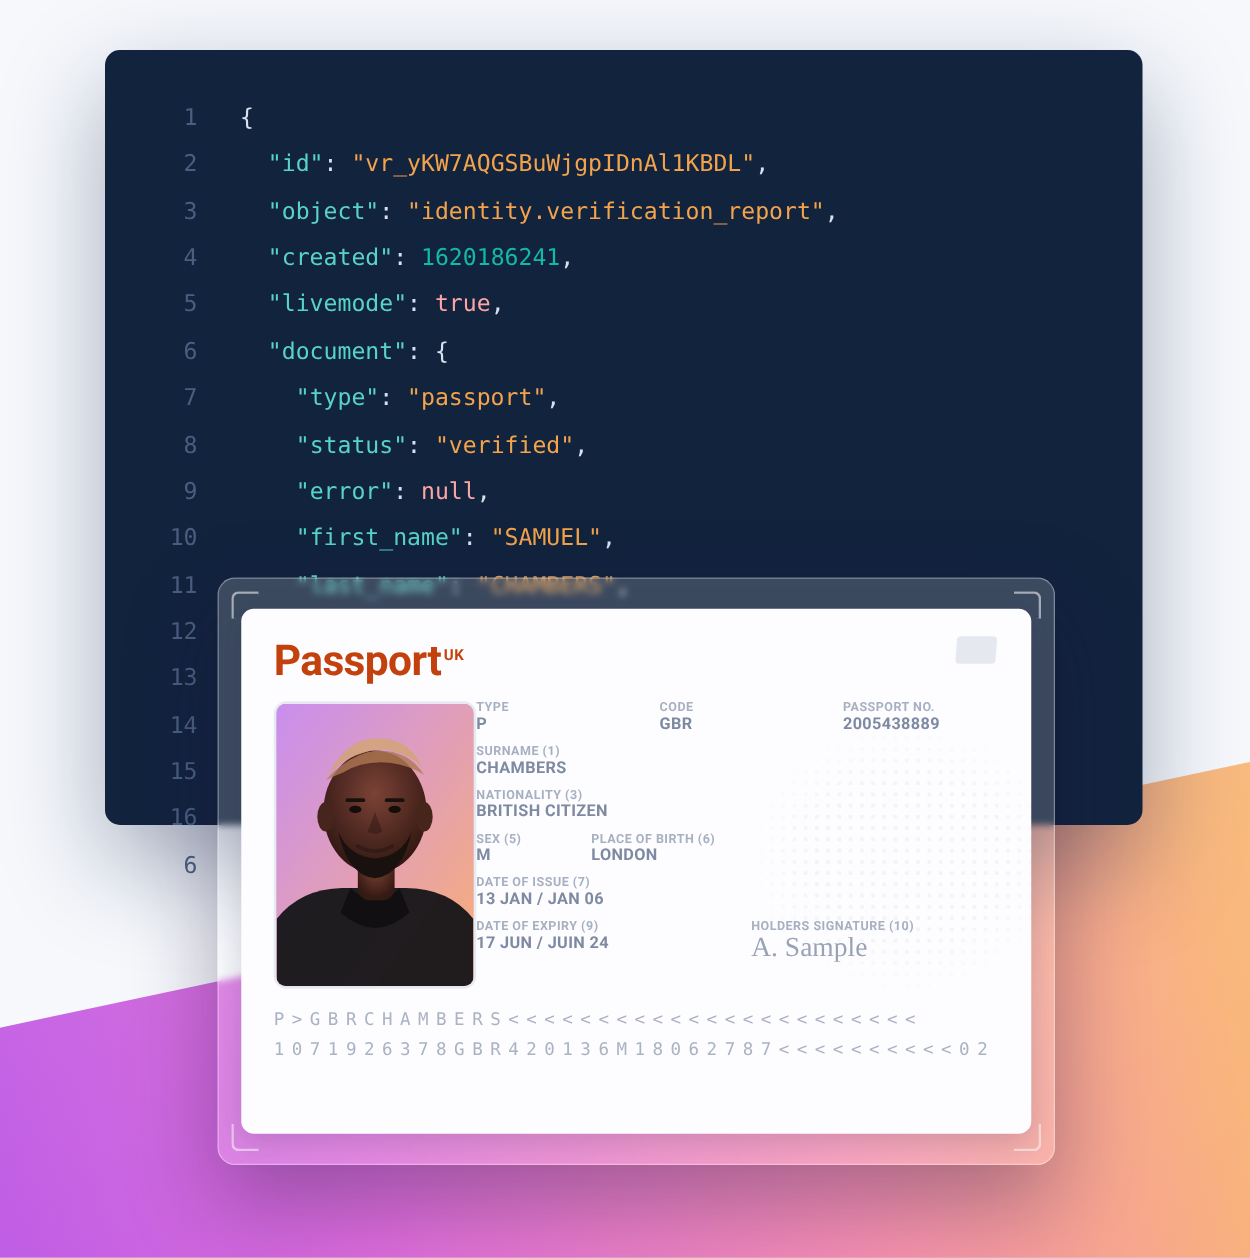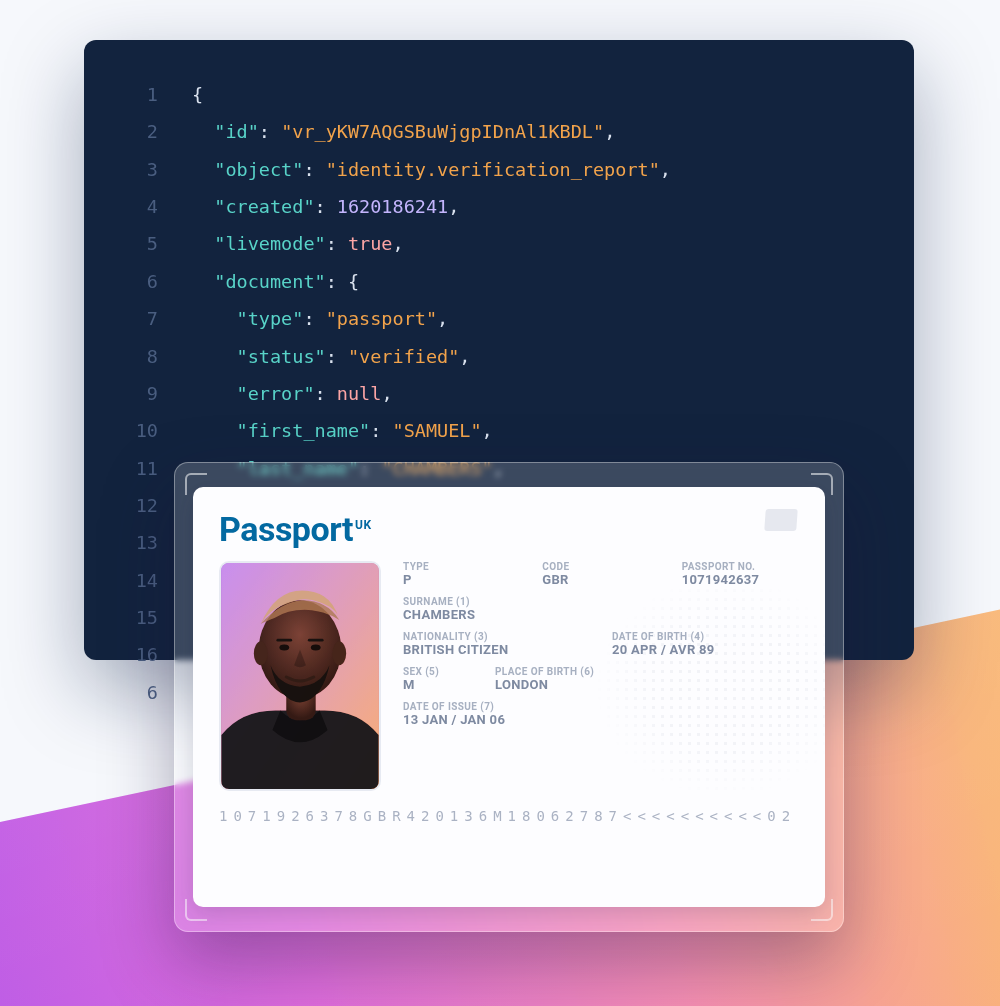--- a/index.html
+++ b/index.html
@@ -33,21 +33,21 @@
   .code-line {
     display: flex;
     font-size: 18.5px;
     line-height: 2.02;
     white-space: pre;
   }
   .ln { width: 44px; text-align: right; color: #4a5e80; user-select: none; }
   .gut { width: 34px; }
   .tok-key   { color: #58d3c8; }   
   .tok-str   { color: #f2a34b; }   
-  .tok-num   { color: #c4b5fd; }
+  .tok-num   { color: #14b8a6; }
   .tok-kw    { color: #fca5a5; }   
   .tok-punc  { color: #d9e1ee; }
 
   
   .doc-frame {
     position: absolute;
     left: 174px; top: 462px;
     width: 670px; height: 470px;
     border-radius: 14px;
     background: rgba(255,255,255,0.18);
@@ -78,25 +78,25 @@
     background-size: 9px 9px;
     mask: radial-gradient(closest-side, #000 60%, transparent 100%);
   }
   .chip {
     position: absolute; right: 28px; top: 22px; width: 32px; height: 22px;
     background: #e6e8ef; border-radius: 3px; transform: skewX(-4deg);
   }
 
   .pp-title {
     font-family: -apple-system, BlinkMacSystemFont, "Segoe UI", Roboto, Helvetica, Arial, sans-serif;
-    color: #0369a1; font-weight: 700; font-size: 34px; letter-spacing: -0.5px;
+    color: #c2410c; font-weight: 700; font-size: 34px; letter-spacing: -0.5px;
   }
   .pp-title sup { font-size: 12px; vertical-align: super; font-weight: 700; margin-left: 2px; letter-spacing: 0.5px; }
 
-  .pp-body { display: flex; gap: 22px; margin-top: 12px; }
+  .pp-body { display: flex; margin-top: 12px; }
 
   .photo {
     width: 162px; height: 230px; border-radius: 10px; border: 2px solid #e7eaf2;
     position: relative; overflow: hidden;
     background: linear-gradient(135deg, #b983e6 0%, #f3a17a 100%);
   }
   .photo svg { position: absolute; inset: 0; width: 100%; height: 100%; }
 
   .fields {
     flex: 1;
@@ -210,57 +210,64 @@
             <div class="fld">
                 <div class="lbl">TYPE</div>
                 <div class="val">P</div>
               </div>
             <div class="fld">
                 <div class="lbl">CODE</div>
                 <div class="val">GBR</div>
               </div>
             <div class="fld">
                 <div class="lbl">PASSPORT NO.</div>
-                <div class="val">1071942637</div>
+                <div class="val">2005438889</div>
               </div>
           </div>
           <div class="row">
             <div class="fld">
                 <div class="lbl">SURNAME (1)</div>
                 <div class="val">CHAMBERS</div>
               </div>
           </div>
           <div class="row">
             <div class="fld">
                 <div class="lbl">NATIONALITY (3)</div>
                 <div class="val">BRITISH CITIZEN</div>
-              </div>
-            <div class="fld">
-                <div class="lbl">DATE OF BIRTH (4)</div>
-                <div class="val">20 APR / AVR 89</div>
               </div>
           </div>
           <div class="row">
             <div class="fld" style="flex:0 0 70px">
                 <div class="lbl">SEX (5)</div>
                 <div class="val">M</div>
               </div>
             <div class="fld">
                 <div class="lbl">PLACE OF BIRTH (6)</div>
                 <div class="val">LONDON</div>
               </div>
           </div>
           <div class="row">
             <div class="fld">
                 <div class="lbl">DATE OF ISSUE (7)</div>
                 <div class="val">13 JAN / JAN 06</div>
               </div>
           </div>
+          <div class="row">
+            <div class="fld">
+                <div class="lbl">DATE OF EXPIRY (9)</div>
+                <div class="val">17 JUN / JUIN 24</div>
+              </div>
+            <div class="fld">
+                <div class="lbl">HOLDERS SIGNATURE (10)</div>
+                <div class="sig">A. Sample</div>
+              </div>
+          </div>
         </div>
       </div>
 
       <div class="mrz">
+        <div>P&gt;GBRCHAMBERS&lt;&lt;&lt;&lt;&lt;&lt;&lt;&lt;&lt;&lt;&lt;&lt;&lt;&lt;&lt;&lt;&lt;&lt;&lt;&lt;&lt;&lt;&lt;</div>
         <div>1071926378GBR420136M18062787&lt;&lt;&lt;&lt;&lt;&lt;&lt;&lt;&lt;&lt;02</div>
       </div>
     </div>
   </div>
 
 </div>
 
 </body></html>

